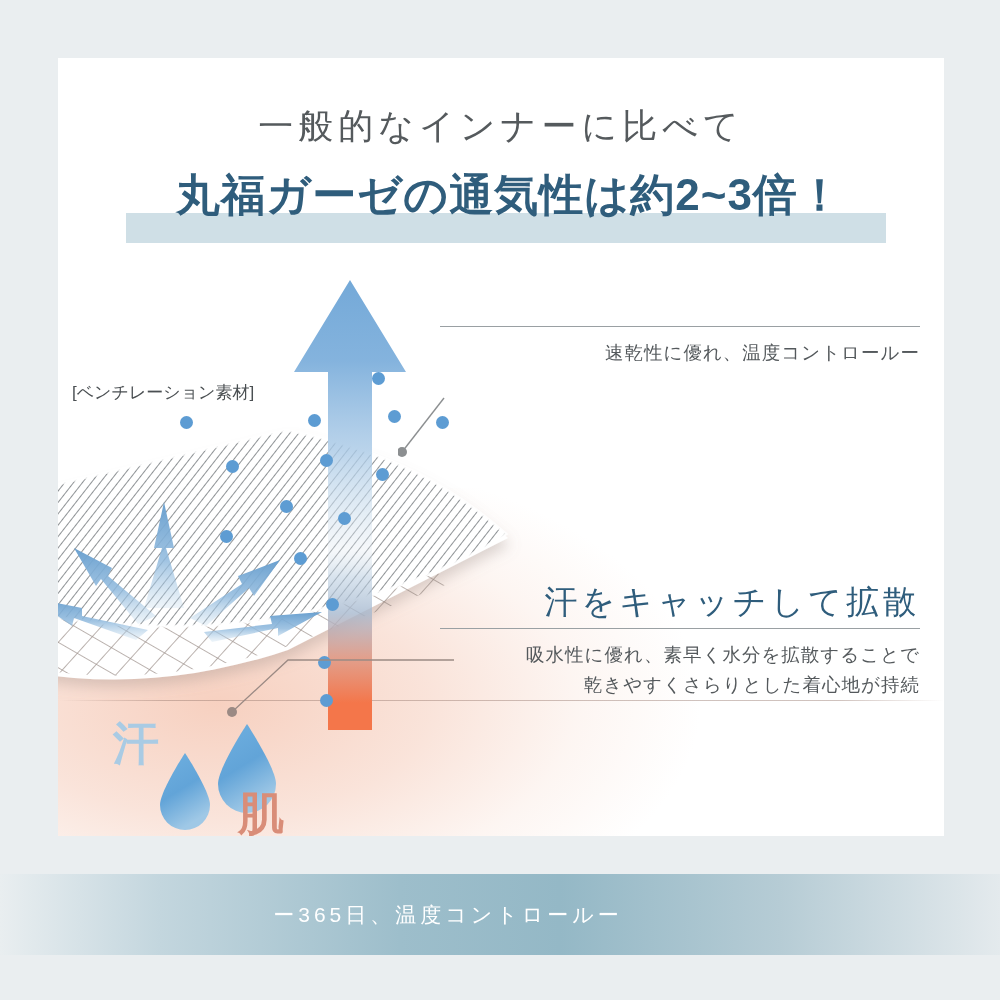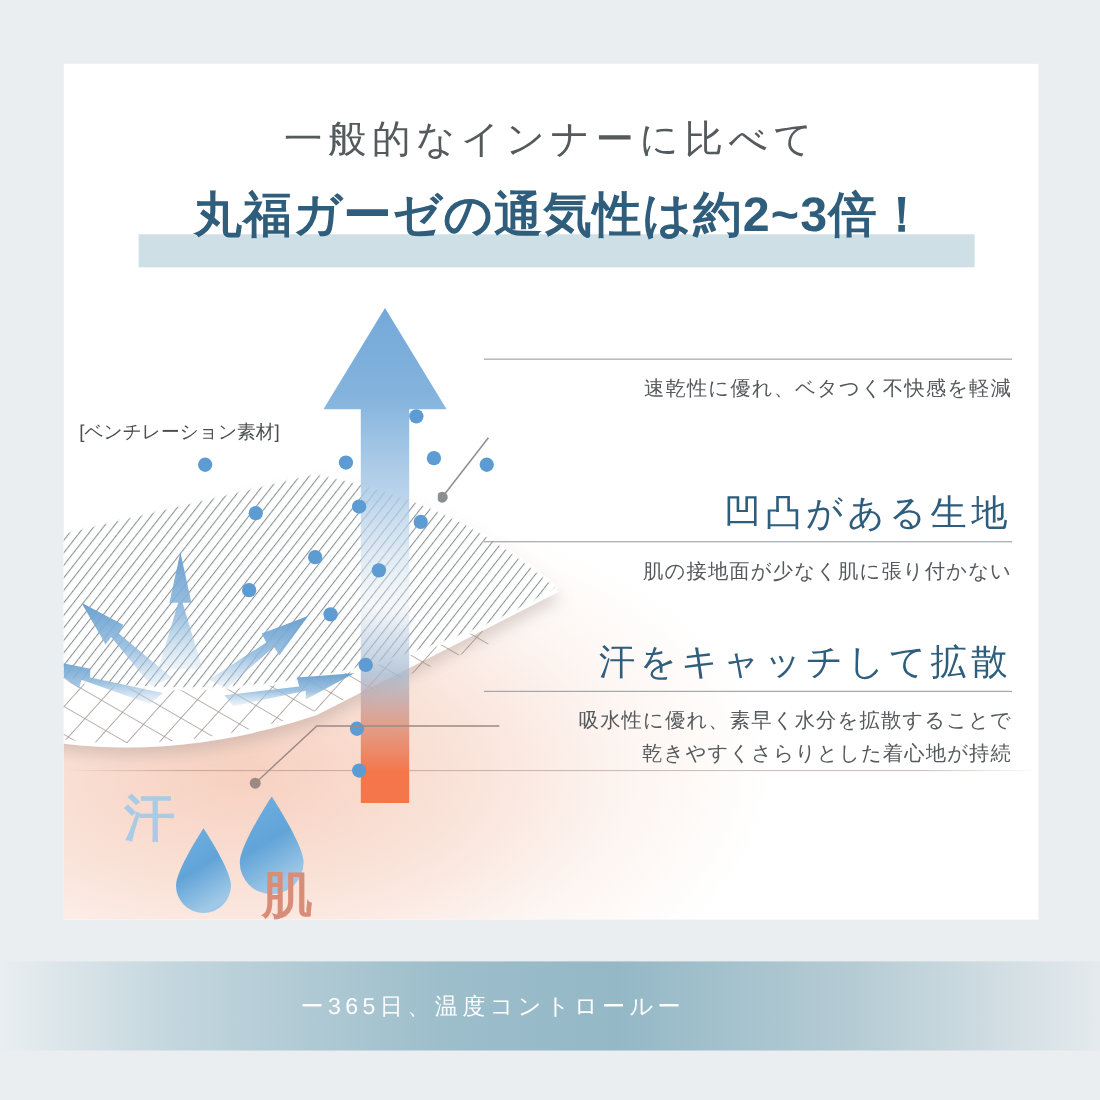--- a/index.html
+++ b/index.html
@@ -357,28 +357,23 @@
       <line x1="4" y1="74" x2="46" y2="20" stroke="#8c8f91" stroke-width="1.4"></line>
       <circle cx="4" cy="74" r="5" fill="#8c8f91"></circle>
     </svg>
     <svg class="leader" style="left:168px;top:582px;width:230px;height:80px;" viewBox="0 0 230 80">
       <polyline points="6,72 62,20 228,20" fill="none" stroke="#9b8a84" stroke-width="1.3"></polyline>
       <circle cx="6" cy="72" r="5" fill="#9b8a84"></circle>
     </svg>
 
     <div class="feature" id="feature-0">
       <div class="feature-rule"></div>
-      <div class="feature-desc">速乾性に優れ、ベタつく不快感を軽減</div>
+      <div class="feature-desc">速乾性に優れ、温度コントロールー</div>
     </div>
 
-    <div class="feature" id="feature-1">
-      <div class="feature-title">凹凸がある生地</div>
-      <div class="feature-rule"></div>
-      <div class="feature-desc">肌の接地面が少なく肌に張り付かない</div>
-    </div>
 
     <div class="feature" id="feature-2">
       <div class="feature-title">汗をキャッチして拡散</div>
       <div class="feature-rule"></div>
       <div class="feature-desc">吸水性に優れ、素早く水分を拡散することで</div>
       <div class="feature-desc" style="margin-top:2px;">乾きやすくさらりとした着心地が持続</div>
     </div>
 
   </div>
 

